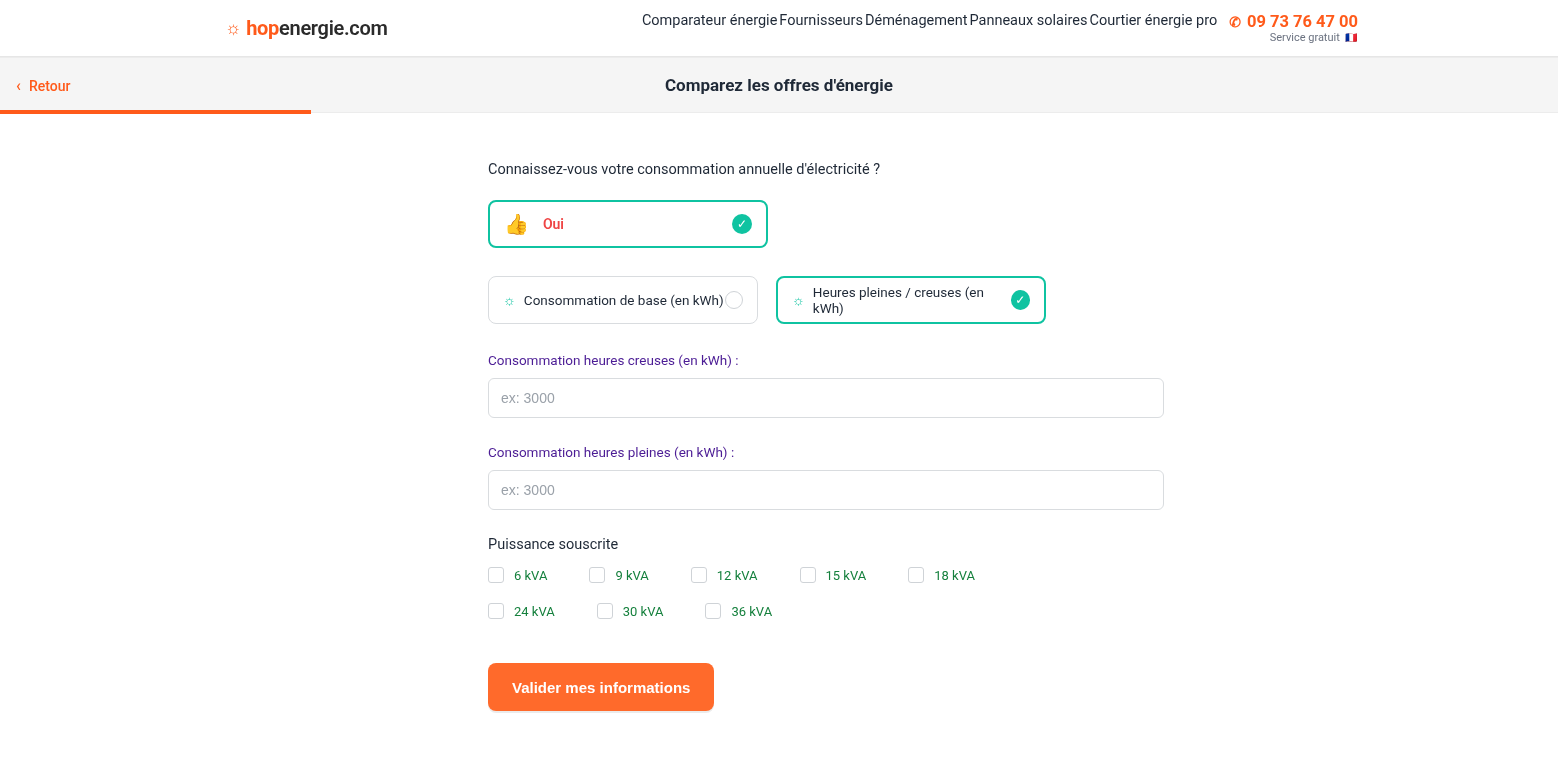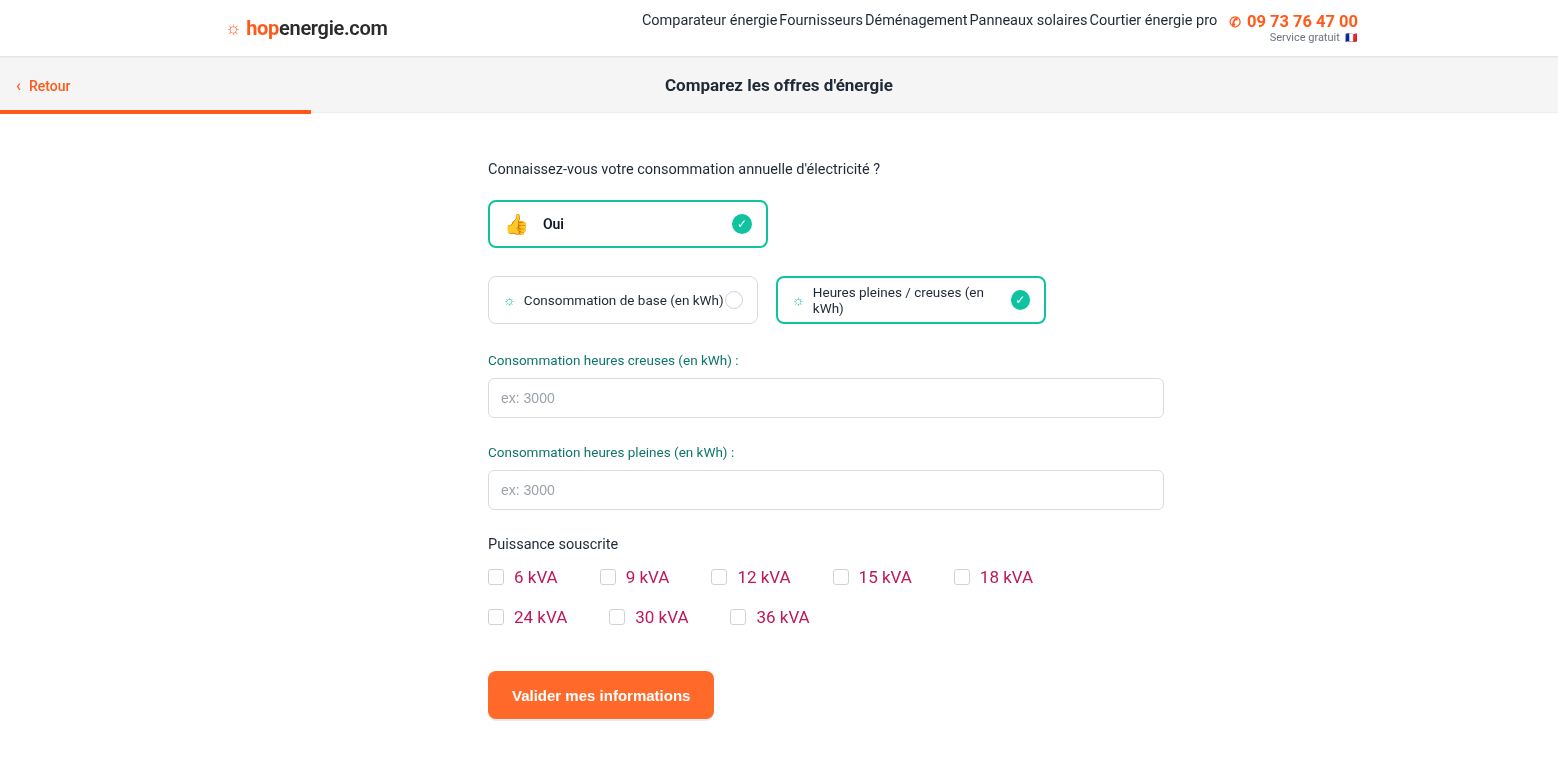--- a/index.html
+++ b/index.html
@@ -120,21 +120,21 @@
     display: flex;
     align-items: center;
     justify-content: space-between;
     padding: 0 14px;
     width: 280px;
     margin-bottom: 28px;
     cursor: pointer;
   }
   .card-left { display:flex; align-items:center; gap:14px; }
   .thumb-icon { color:#0fc3a1; font-size:20px; }
-  .card-text { font-size:14px; font-weight:600; color:#0f172a; }
+  .card-text { font-size:14px; font-weight:600; color:#ef4444; }
   .check {
     width: 20px; height:20px; border-radius:50%;
     background:#0fc3a1; display:flex; align-items:center; justify-content:center;
     color:#fff; font-size:12px;
   }
 
   .section-label {
     font-size: 14.5px;
     margin-bottom: 22px;
     margin-top: 2px;
@@ -155,21 +155,21 @@
   .opt.unselected { border:1px solid #d9dcdf; color:#1f2937; width:270px;}
   .opt.selected   { border:2px solid #0fc3a1; color:#1f2937; width:282px;}
   .opt .opt-left { display:flex; align-items:center; gap:8px; }
   .sun-icon { color:#0fc3a1; font-size:14px; }
   .radio-empty {
     width:18px; height:18px; border-radius:50%; border:1.5px solid #cfd3d7;
   }
 
   .field-label {
     font-size: 13.5px;
-    color: #0f766e;
+    color: #4c1d95;
     margin-bottom: 10px;
   }
   .input {
     width: 676px;
     height: 40px;
     border: 1px solid #d9dcdf;
     border-radius: 6px;
     padding: 0 12px;
     font-size: 14px;
     color:#1f2937;
@@ -178,21 +178,21 @@
   .input::placeholder { color:#9aa1a9; }
   .field-block { margin-bottom: 26px; }
 
   .power-grid {
     display:flex; flex-wrap:wrap; gap: 20px 42px;
     margin-top: 14px;
     margin-bottom: 44px;
   }
   .power-item {
     display:flex; align-items:center; gap:10px;
-    font-size:17px; color:#be185d; cursor:pointer;
+    font-size:13px; color:#15803d; cursor:pointer;
   }
   .checkbox {
     width:16px; height:16px; border:1.5px solid #cfd3d7; border-radius:3px;
     background:#fff;
   }
 
   .submit-btn {
     background:#ff6a2b;
     color:#fff;
     border:none;

